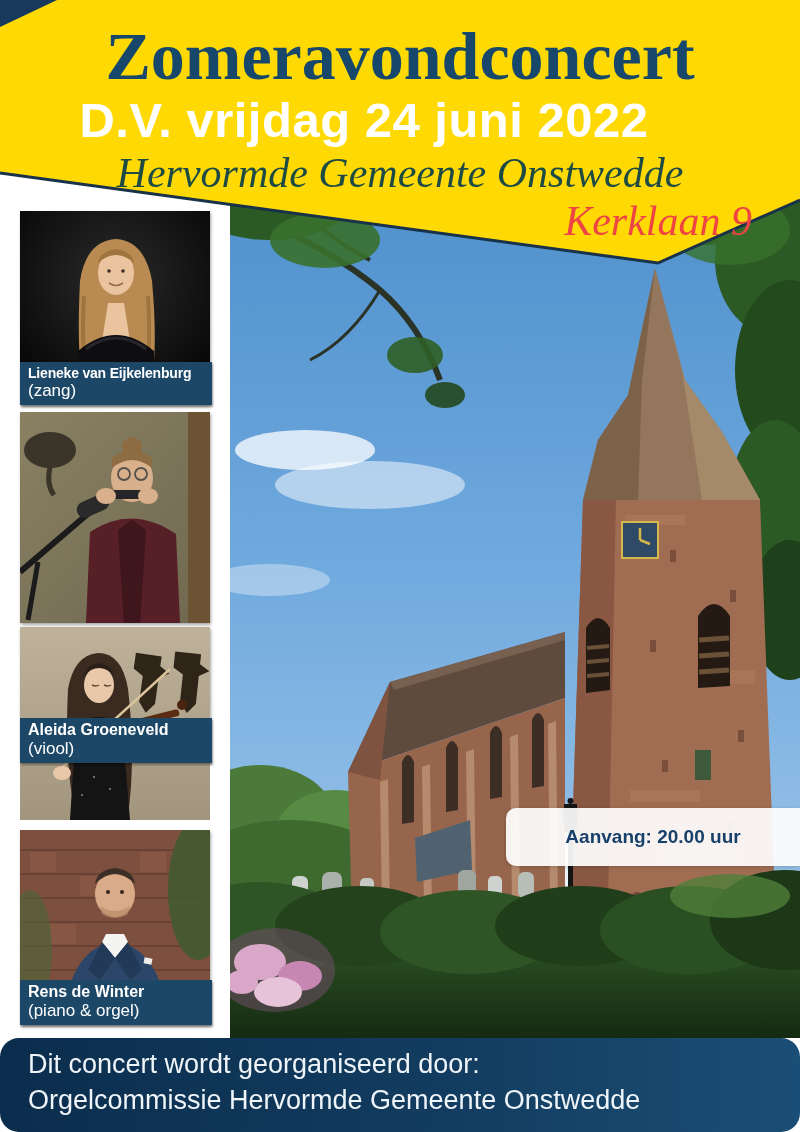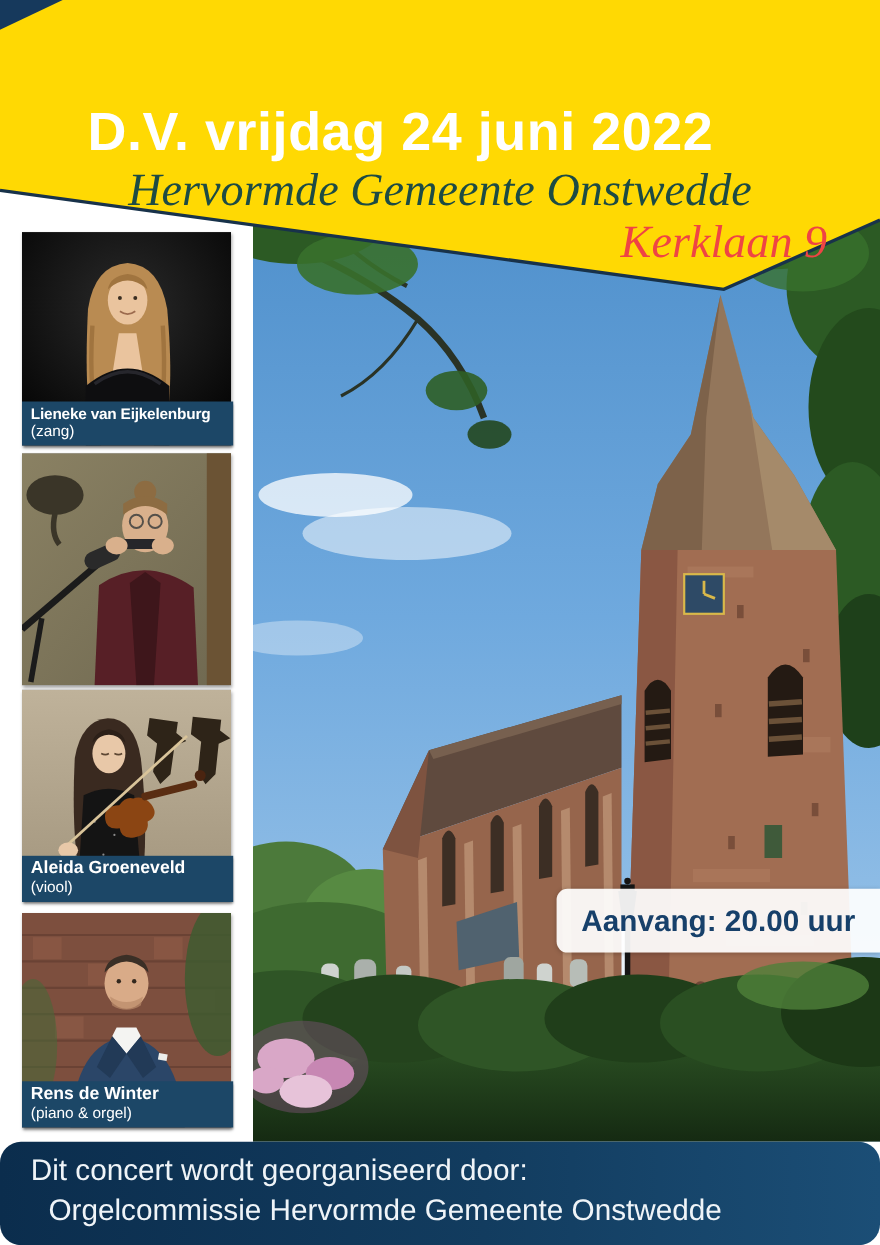--- a/index.html
+++ b/index.html
@@ -25,51 +25,51 @@
     left:0;top:152px;width:800px;text-align:center;
     font-family:"Liberation Serif",serif;font-style:italic;
     font-size:42px;line-height:1.0;color:#1D4B44;
   }
   .address-line{
     right:48px;top:200px;text-align:right;
     font-family:"Liberation Serif",serif;font-style:italic;
     font-size:42px;line-height:1.0;color:#ef4444;
   }
   
-  .card{position:absolute;left:20px;width:190px;background:#a3a3a3;
+  .card{position:absolute;left:20px;width:190px;background:#0369a1;
         box-shadow:1px 2px 3px rgba(0,0,0,0.35);}
   .card svg{display:block;}
   .card-label{
     position:absolute;left:0;right:-2px;bottom:0;
     background:#1C4767;color:#ffffff;padding:3px 7px 5px 8px;
     box-shadow:1px 2px 2px rgba(0,0,0,0.35);
   }
   .card-name{font-weight:bold;font-size:16px;line-height:1.15;white-space:nowrap;}
   .card--long-name .card-name{font-size:14px;letter-spacing:-0.2px;}
-  .card-role{font-size:14px;line-height:1.12;}
+  .card-role{font-size:17px;line-height:1.12;}
   
   .church{left:230px;top:170px;width:570px;height:868px;}
   
   .badge{
     position:absolute;background:rgba(255,255,255,0.92);
     border-radius:10px 0 0 10px;color:#17406A;font-weight:bold;
     display:flex;align-items:center;justify-content:center;
     box-shadow:0 1px 4px rgba(0,0,0,0.18);
   }
-  .badge-start{left:506px;top:808px;width:294px;height:58px;font-size:27px;}
+  .badge-start{left:506px;top:808px;width:294px;height:58px;font-size:19px;}
   .badge-collect{left:454px;top:889px;width:346px;height:62px;font-size:26px;}
   
   .footer{
     left:0;top:1038px;width:800px;height:94px;
     background:linear-gradient(90deg,#0B2D4D 0%,#123C5F 55%,#1B4E76 100%);
     color:#EFF4F8;
     border-radius:19px;
   }
   .footer-line1{position:absolute;left:28px;top:10px;font-size:27px;line-height:1.2;}
-  .footer-line2{position:absolute;left:28px;top:46px;font-size:27px;line-height:1.2;margin-left:16px;}
+  .footer-line2{position:absolute;left:28px;top:46px;font-size:27px;line-height:1.2;}
 </style>
 </head>
 <body>
 
 <div class="poster">
 
   <svg class="abs church" viewBox="0 0 570 868" aria-hidden="true">
     <defs>
       <linearGradient id="sky" x1="0" y1="0" x2="0" y2="1">
         <stop offset="0" stop-color="#4E8FCB"></stop>
@@ -229,20 +229,21 @@
       </g>
     </g>
   </svg>
 
   <svg class="abs banner-svg" viewBox="0 0 800 272" aria-hidden="true">
     <polygon points="55,0 800,0 800,200 658,263 0,173 0,26" fill="#FFD903"></polygon>
     <polyline points="0,173 658,263 800,200" fill="none" stroke="#18324A" stroke-width="3"></polyline>
     <polygon points="0,0 57,0 0,27" fill="#16395C"></polygon>
   </svg>
 
+  <div class="abs title">Zomeravondconcert</div>
   <div class="abs date-line">D.V. vrijdag 24 juni 2022</div>
   <div class="abs org-line">Hervormde Gemeente Onstwedde</div>
   <div class="abs address-line">Kerklaan 9</div>
 
   <div class="card card--long-name" style="top:211px;height:194px;">
     <svg viewBox="0 0 190 194" width="190" height="194" aria-hidden="true">
       <defs>
         <radialGradient id="p1bg" cx="0.5" cy="0.35" r="0.8">
           <stop offset="0" stop-color="#2A2A2A"></stop>
             <stop offset="1" stop-color="#000000"></stop>
@@ -288,21 +289,21 @@
       <circle cx="104" cy="62" r="6" fill="none" stroke="#55504A" stroke-width="1.8"></circle>
       <circle cx="121" cy="62" r="6" fill="none" stroke="#55504A" stroke-width="1.8"></circle>
       <rect x="88" y="78" width="34" height="9" rx="2" fill="#26262A"></rect>
       <ellipse cx="86" cy="84" rx="10" ry="8" fill="#D9B08C"></ellipse>
       <ellipse cx="128" cy="84" rx="10" ry="8" fill="#D9B08C"></ellipse>
       <path d="M70,120 Q112,92 156,122 L160,211 L66,211 Z" fill="#571F26"></path>
       <path d="M98,118 L112,108 L126,118 L120,211 L104,211 Z" fill="#3E161B"></path>
     </svg>
   </div>
 
-  <div class="card" style="top:627px;height:193px;">
+  <div class="card" style="top:627px;height:136px;">
     <svg viewBox="0 0 190 193" width="190" height="193" aria-hidden="true">
       <defs>
         <linearGradient id="p3bg" x1="0" y1="0" x2="0" y2="1">
           <stop offset="0" stop-color="#BFB29A"></stop>
             <stop offset="1" stop-color="#A2957D"></stop>
         </linearGradient>
       </defs>
       <rect width="190" height="193" fill="url(#p3bg)"></rect>
       <g fill="#2E2418">
         <path d="M112,28 l26,0 l0,10 l10,6 l-10,6 l0,26 l-8,10 l-8,-10 l0,-26 l-10,-6 Z" transform="rotate(8 130 55)"></path>

